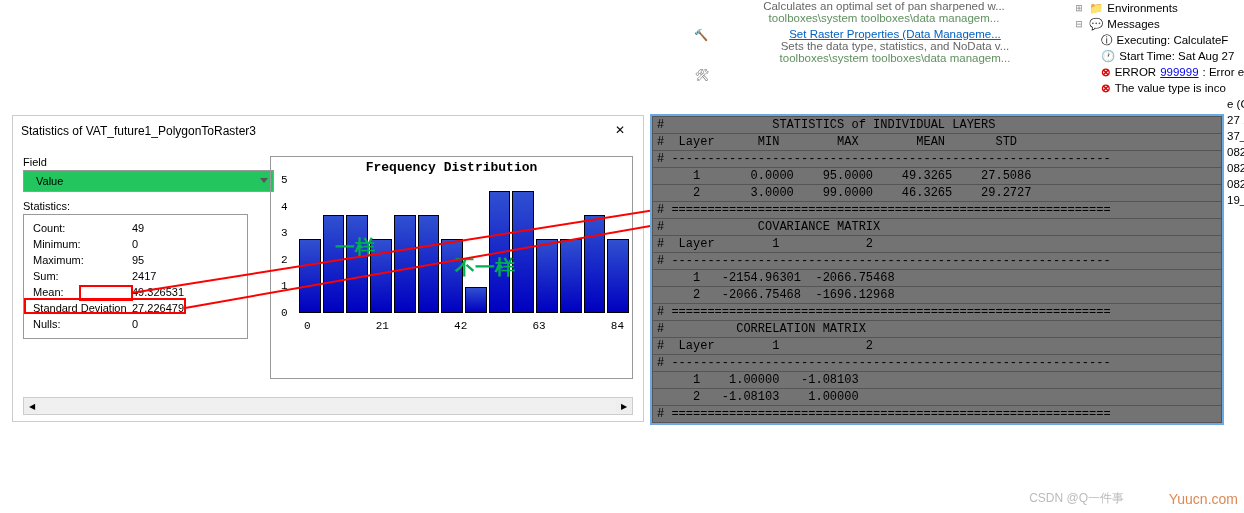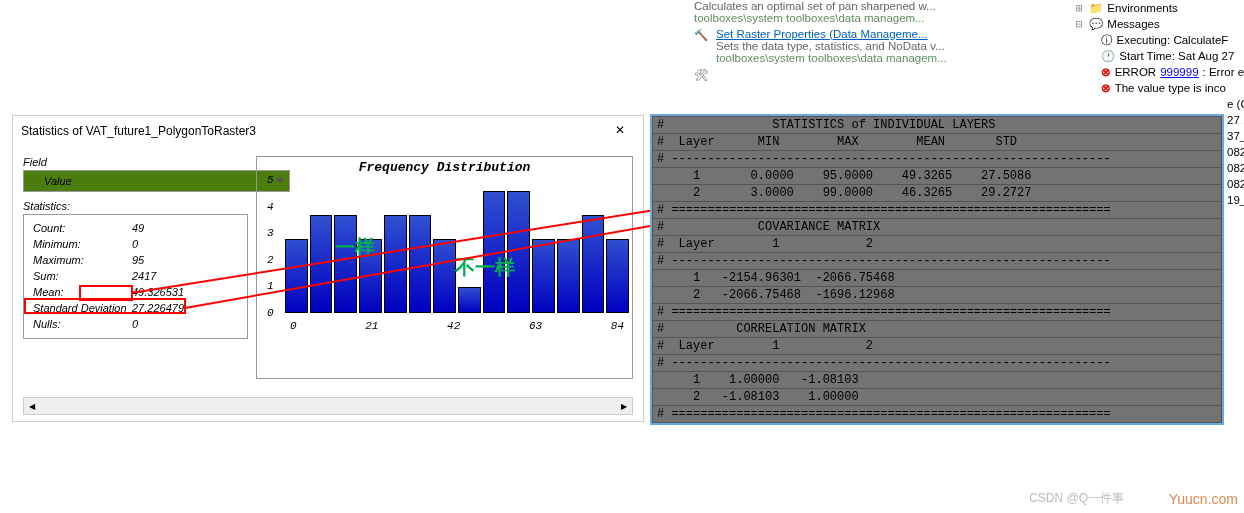--- a/index.html
+++ b/index.html
@@ -1,22 +1,22 @@
 <!DOCTYPE html>
 <html><head>
 <meta charset="utf-8">
 <style>
 body { margin:0; font-family:"Segoe UI",Tahoma,sans-serif; font-size:11px; background:#fff; width:1244px; height:513px; overflow:hidden; position:relative; color:#000; }
 .window { position:absolute; left:12px; top:115px; width:630px; height:305px; border:1px solid #ccc; background:#fff; }
 .titlebar { height:30px; display:flex; align-items:center; padding:0 8px; font-size:12px; position:relative; }
 .close-btn { position:absolute; right:8px; top:4px; width:30px; height:20px; display:flex; align-items:center; justify-content:center; }
-.content { display:flex; padding:10px 10px 5px 10px; gap:8px; height:calc(100% - 46px);font-style:italic; }
+.content { display:flex; padding:10px 10px 5px 10px; gap:22px; height:calc(100% - 46px); }
 .left-panel { width:225px; }
 .field-label { margin-bottom:2px; }
-.select { width:100%; height:20px; border:1px solid #999; padding:0 20px; background:#4d7c0f; position:relative; display:flex; align-items:center; }
+.select { width:100%; height:20px; border:1px solid #999; padding:0 12px; background:#22c55e; position:relative; display:flex; align-items:center; }
 .select::after { content:""; position:absolute; right:5px; top:7px; border-left:4px solid transparent; border-right:4px solid transparent; border-top:5px solid #555; }
 .stats-label { margin-top:8px; }
 .stats-box { border:1px solid #999; padding:4px 6px; margin-top:2px; height:115px; }
 .stats-box table td:first-child { width:95px; }
 .chart-area { flex:1; border:1px solid #999; padding:3px; position:relative; height:215px; }
 .chart-title { text-align:center; font-family:"Courier New",monospace; font-size:13px; font-weight:bold; margin-bottom:5px; }
 .chart { position:relative; height:155px; margin-left:25px; }
 .bars { position:absolute; bottom:22px; left:0; right:0; height:120px; display:flex; align-items:flex-end; gap:2px; }
 .bar { flex:1; background:linear-gradient(#3050d0,#0000c0); border:1px solid #000; }
 .xaxis { position:absolute; bottom:3px; left:0; right:0; display:flex; justify-content:space-between; font-family:"Courier New",monospace; font-size:11px; padding:0 5px; }
@@ -24,21 +24,21 @@
 .yaxis span { height:0; line-height:0; }
 .hscroll { position:absolute; bottom:6px; left:10px; right:10px; height:16px; background:#f0f0f0; border:1px solid #ccc; display:flex; align-items:center; }
 .hscroll .btn { width:16px; height:14px; background:#eee; display:flex; align-items:center; justify-content:center; font-size:8px; }
 .annot { position:absolute; font-family:"SimHei",sans-serif; font-weight:bold; font-size:20px; color:#00b050; pointer-events:none; }
 .redbox { position:absolute; border:2px solid red; pointer-events:none; }
 .redline { position:absolute; background:red; height:1.5px; transform-origin:left center; pointer-events:none; }
 .report { position:absolute; left:650px; top:114px; width:570px; border:2px solid #6ea8e0; background:#737373; font-family:"Courier New",monospace; font-size:12px; }
 .report table { width:100%; border-collapse:collapse; }
 .report td { border:1px solid #555; padding:1px 4px; height:14px; white-space:pre; }
 .top-search { position:absolute; left:694px; top:0; width:380px; font-size:11.5px; color:#666; }
-.top-search .item { display:flex; gap:6px; margin-bottom:4px; }
+.top-search .item { display:flex; gap:6px; margin-bottom:4px;text-align:center; }
 .top-search .icon { width:16px; }
 .top-search a { color:#0060c0; }
 .top-search .path { color:#609060; }
 .tree { position:absolute; left:1073px; top:0; font-size:11.5px; }
 .tree .node { display:flex; align-items:center; gap:4px; height:16px; white-space:nowrap; }
 .tree .ind { display:inline-block; width:12px; text-align:center; color:#888; font-size:9px; }
 .err { color:#d00; font-weight:bold; }
 .wm { position:absolute; right:6px; bottom:6px; font-size:14px; color:#d85; }
 .csdn { position:absolute; right:120px; bottom:6px; font-size:12px; color:#bbb; }
 </style>

